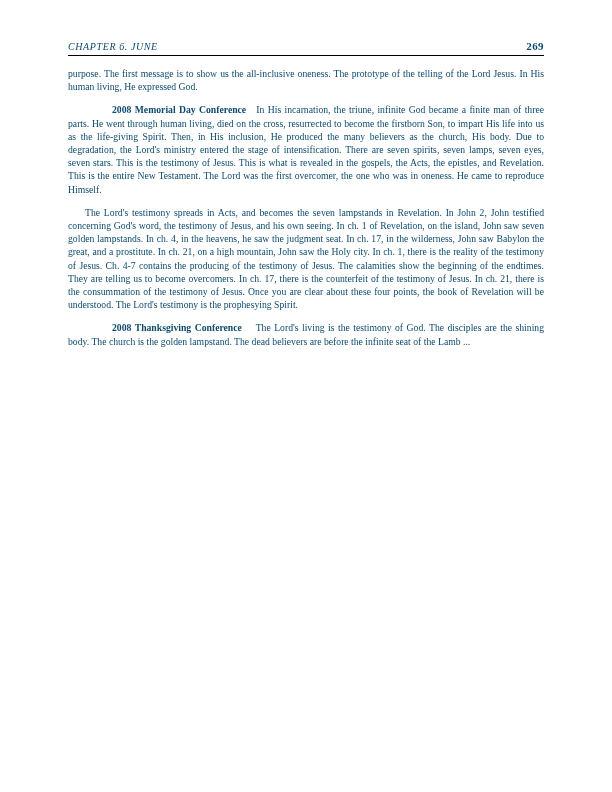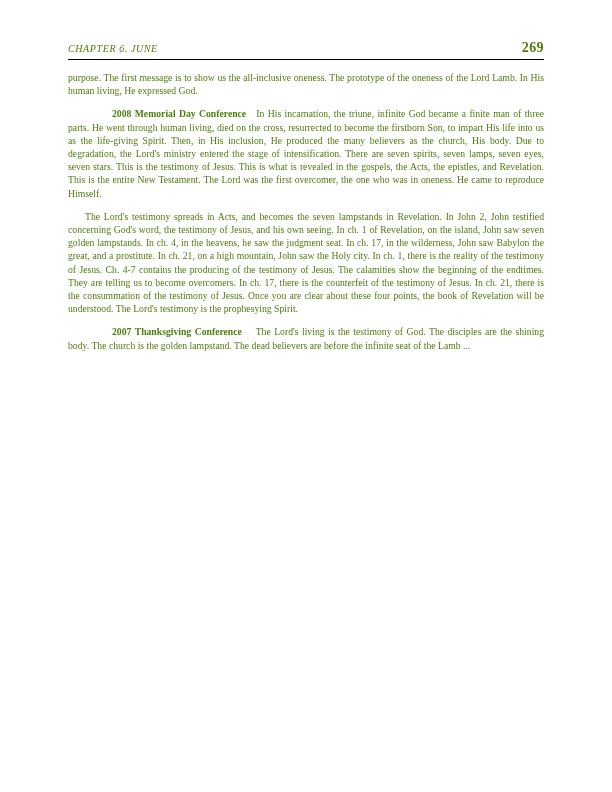--- a/index.html
+++ b/index.html
@@ -6,21 +6,21 @@
     margin: 0;
     padding: 0;
     background: #ffffff;
   }
   .page {
     position: relative;
     width: 612px;
     height: 780px;
     background: #ffffff;
     font-family: "Liberation Serif", serif;
-    color: #4d7c0f;
+    color: #0c4a6e;
     box-sizing: border-box;
     text-decoration: underline;
   }
   .content {
     position: absolute;
     left: 68px;
     top: 40px;
     width: 476px;
   }
   .running-head {
@@ -32,21 +32,21 @@
     margin-bottom: 3px;
   }
   .running-head .chapter {
     font-style: italic;
     font-variant: small-caps;
     text-transform: uppercase;
     font-size: 10px;
     letter-spacing: 0.06em;
   }
   .running-head .folio {
-    font-size: 14px;
+    font-size: 11px;
     font-weight: bold;
   }
   .rule {
     border-top: 0.8px solid #000000;
     margin-bottom: 11px;
   }
   p.body {
     font-size: 9.7px;
     line-height: 13.2px;
     text-align: justify;
@@ -73,26 +73,26 @@
 
 <div class="page">
   <div class="content">
 
     <div class="running-head">
       <div class="chapter">Chapter 6.  June</div>
       <div class="folio">269</div>
     </div>
     <div class="rule"></div>
 
-    <p class="body"><span>purpose. The first message is to show us the all-inclusive oneness. The prototype of the oneness of the Lord Lamb. In His human living, He expressed God.</span></p>
+    <p class="body"><span>purpose. The first message is to show us the all-inclusive oneness. The prototype of the telling of the Lord Jesus. In His human living, He expressed God.</span></p>
 
     <p class="body"><span class="runin">2008 Memorial Day Conference</span>&nbsp;&nbsp; <span>In His incarnation, the triune, infinite God became a finite man of three parts. He went through human living, died on the cross, resurrected to become the firstborn Son, to impart His life into us as the life-giving Spirit. Then, in His inclusion, He produced the many believers as the church, His body. Due to degradation, the Lord's ministry entered the stage of intensification. There are seven spirits, seven lamps, seven eyes, seven stars. This is the testimony of Jesus. This is what is revealed in the gospels, the Acts, the epistles, and Revelation. This is the entire New Testament. The Lord was the first overcomer, the one who was in oneness. He came to reproduce Himself.</span></p>
 
     <div class="spacer-lg"></div>
 
     <p class="body indent"><span>The Lord's testimony spreads in Acts, and becomes the seven lampstands in Revelation. In John 2, John testified concerning God's word, the testimony of Jesus, and his own seeing. In ch. 1 of Revelation, on the island, John saw seven golden lampstands. In ch. 4, in the heavens, he saw the judgment seat. In ch. 17, in the wilderness, John saw Babylon the great, and a prostitute. In ch. 21, on a high mountain, John saw the Holy city. In ch. 1, there is the reality of the testimony of Jesus. Ch. 4-7 contains the producing of the testimony of Jesus. The calamities show the beginning of the endtimes. They are telling us to become overcomers. In ch. 17, there is the counterfeit of the testimony of Jesus. In ch. 21, there is the consummation of the testimony of Jesus. Once you are clear about these four points, the book of Revelation will be understood. The Lord's testimony is the prophesying Spirit.</span></p>
 
     <div class="spacer-lg"></div>
 
-    <p class="body"><span class="runin">2007 Thanksgiving Conference</span>&nbsp;&nbsp;&nbsp; <span>The Lord's living is the testimony of God. The disciples are the shining body. The church is the golden lampstand. The dead believers are before the infinite seat of the Lamb ...</span></p>
+    <p class="body"><span class="runin">2008 Thanksgiving Conference</span>&nbsp;&nbsp;&nbsp; <span>The Lord's living is the testimony of God. The disciples are the shining body. The church is the golden lampstand. The dead believers are before the infinite seat of the Lamb ...</span></p>
 
   </div>
 </div>
 
 </body></html>

